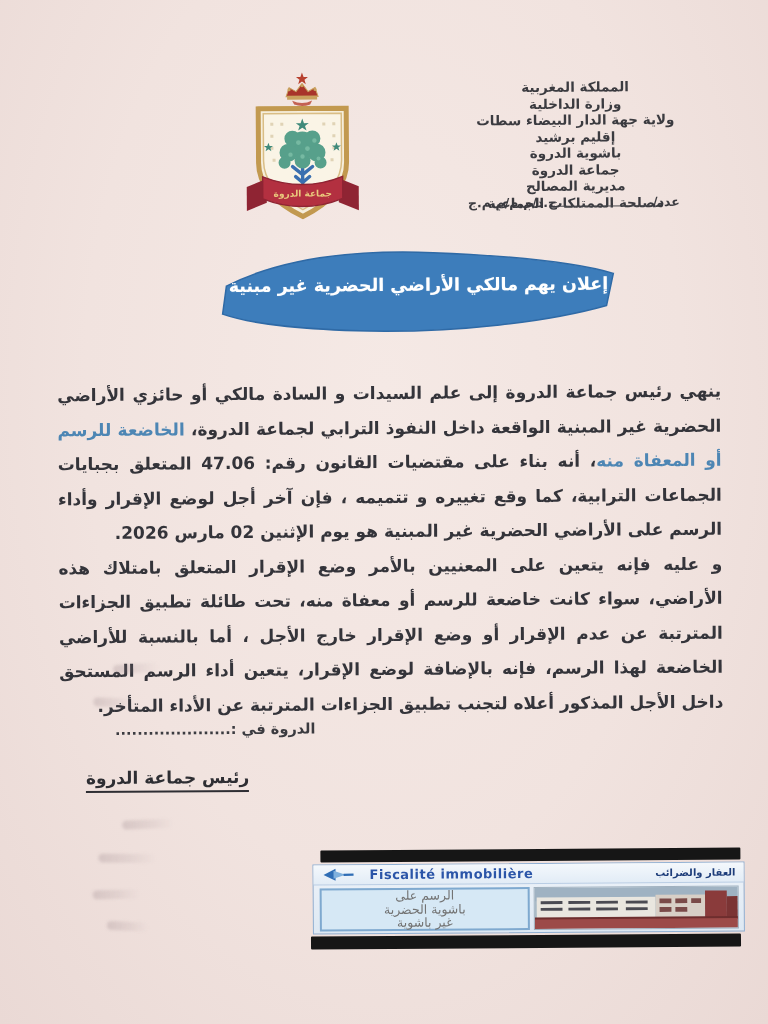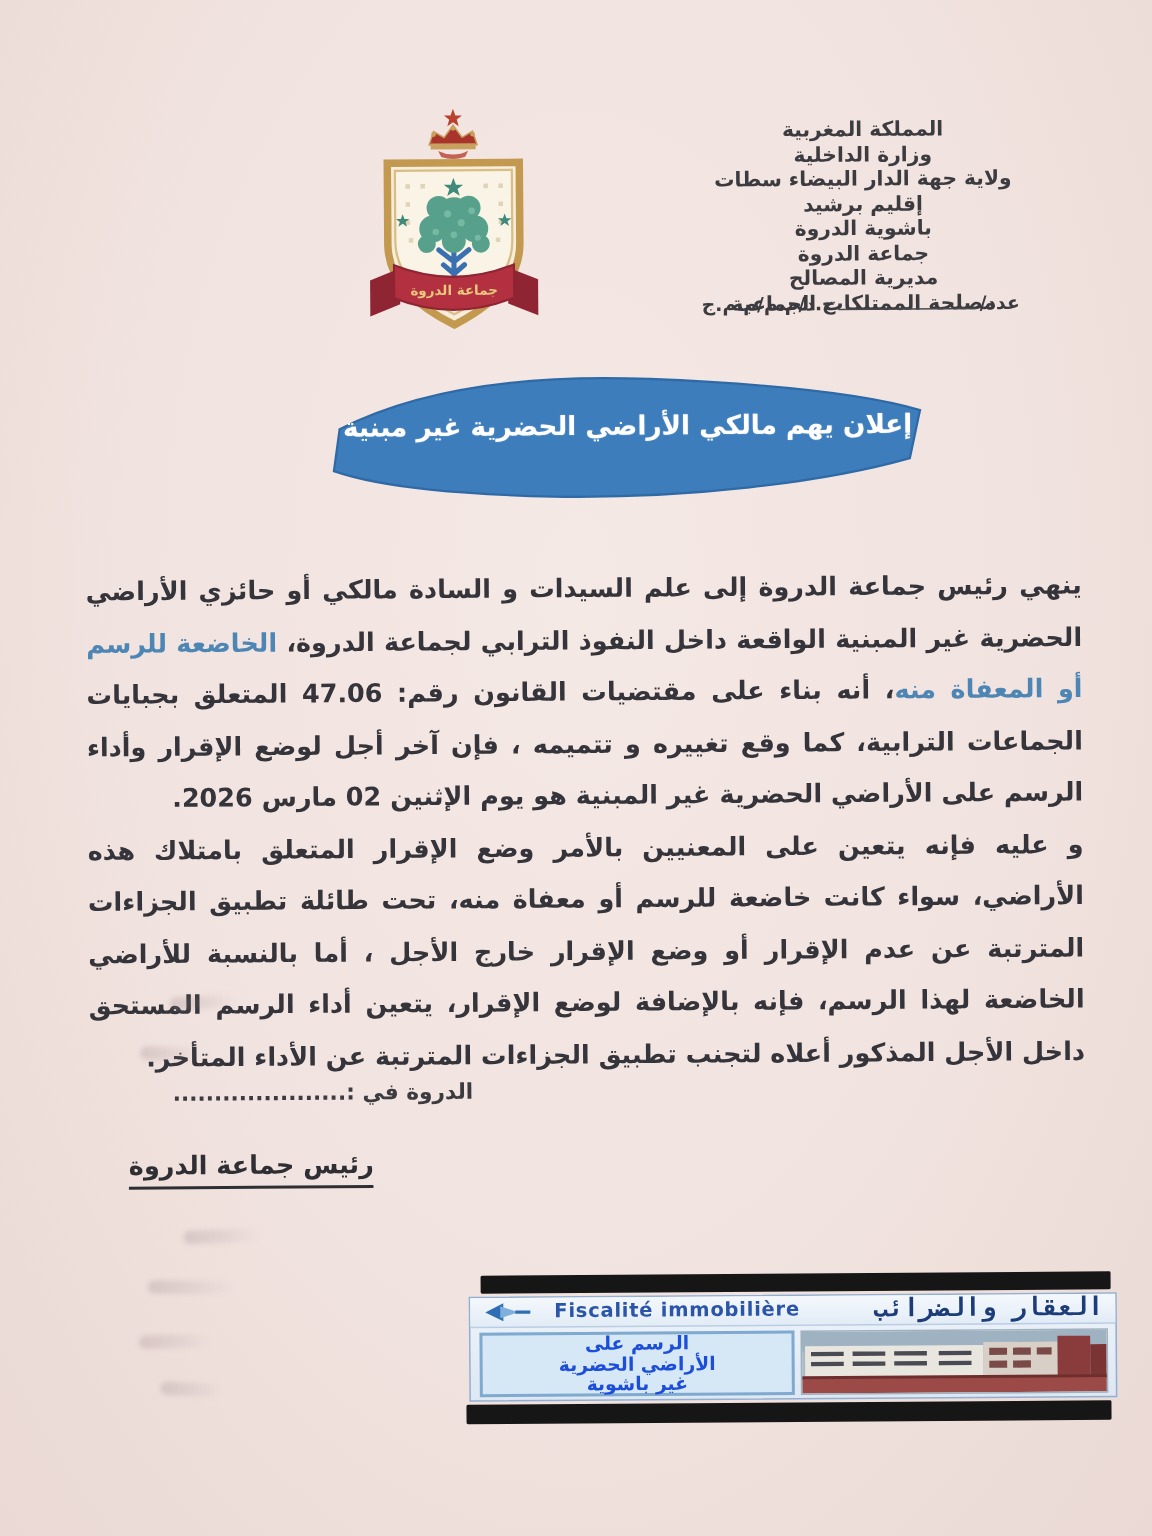--- a/index.html
+++ b/index.html
@@ -86,31 +86,30 @@
     border-bottom:1px solid #b9cde4;
     background:linear-gradient(180deg,#f4f8fc,#e2ecf6);
   }
   .fb-diamond{margin-left:8px;width:34px;height:13px;flex:0 0 auto;}
   .fb-fr{
     color:#2b55a8;font-weight:bold;font-size:13px;letter-spacing:.5px;
     margin-left:14px;white-space:nowrap;
   }
   .fb-ar{
     margin-left:auto;margin-right:8px;direction:rtl;
-    color:#1d3d7a;font-weight:bold;font-size:17px;white-space:nowrap;
+    color:#1d3d7a;font-weight:bold;font-size:10px;white-space:nowrap;
     text-shadow:0 0 1px rgba(255,255,255,.8);
-    font-family:Liberation Mono, monospace;
   }
   .fb-box{
     position:absolute;left:6px;top:23px;width:210px;height:43px;
     background:#d6e8f5;border:2px solid #7fa9cf;box-sizing:border-box;
     display:flex;flex-direction:column;justify-content:center;
     direction:rtl;text-align:center;
   }
-  .fb-box .bl{color:#1d4ed8;font-weight:bold;font-size:12.5px;line-height:13.5px;white-space:nowrap;}
+  .fb-box .bl{color:#737373;font-weight:normal;font-size:12.5px;line-height:13.5px;white-space:nowrap;}
   .fb-photo{position:absolute;right:5px;top:23px;width:205px;height:43px;border:1px solid #9fb0be;box-sizing:border-box;}
 </style>
 </head>
 <body>
 
 <div class="page">
   <div class="tilt">
 
     <div class="admin-block">
       <div class="line">المملكة المغربية</div>
@@ -223,21 +222,21 @@
           <svg class="fb-diamond" viewBox="0 0 34 13">
             <polygon points="2,6.5 14,0.5 14,12.5" fill="#2f6db5"></polygon>
             <polygon points="12,2.5 24,6.5 12,10.5" fill="#7fb0dd"></polygon>
             <rect x="22" y="5.4" width="10" height="2.2" fill="#2f6db5"></rect>
           </svg>
           <span class="fb-fr">Fiscalité immobilière</span>
           <span class="fb-ar">العقار والضرائب</span>
         </div>
         <div class="fb-box">
           <div class="bl">الرسم على</div>
-          <div class="bl">الأراضي الحضرية</div>
+          <div class="bl">باشوية الحضرية</div>
           <div class="bl">غير باشوية</div>
         </div>
         <svg class="fb-photo" viewBox="0 0 205 43" preserveAspectRatio="none">
           <rect x="0" y="0" width="205" height="43" fill="#a9bac6"></rect>
           <rect x="0" y="0" width="205" height="14" fill="#9fb2c2"></rect>
           <rect x="2" y="10" width="120" height="22" fill="#e9e6df"></rect>
           <rect x="6" y="14" width="22" height="3" fill="#4a4a52"></rect>
             <rect x="34" y="14" width="22" height="3" fill="#4a4a52"></rect>
             <rect x="62" y="14" width="22" height="3" fill="#4a4a52"></rect>
             <rect x="92" y="14" width="22" height="3" fill="#4a4a52"></rect>

